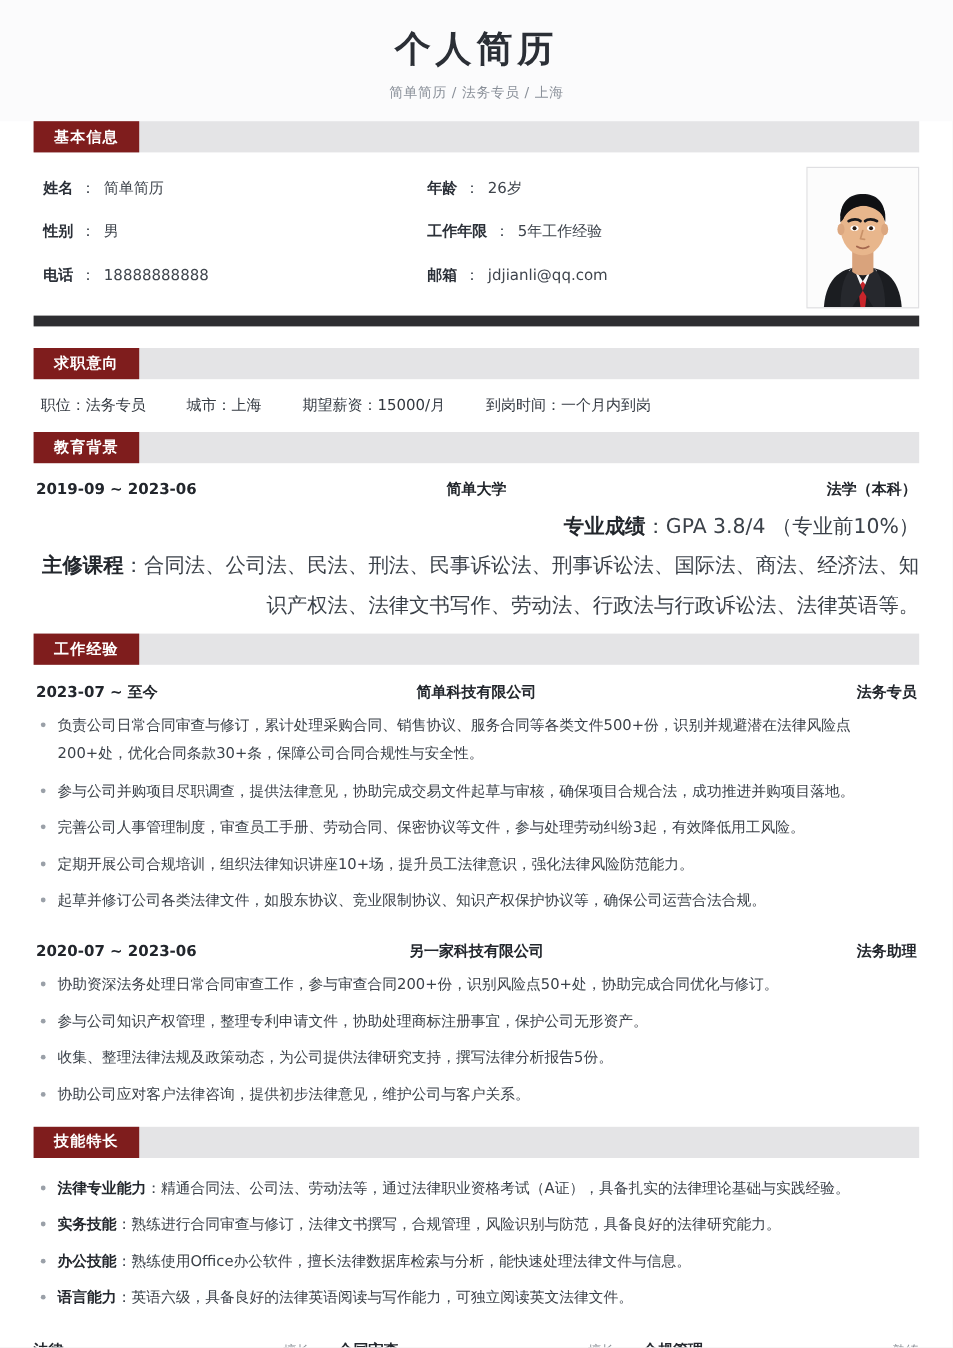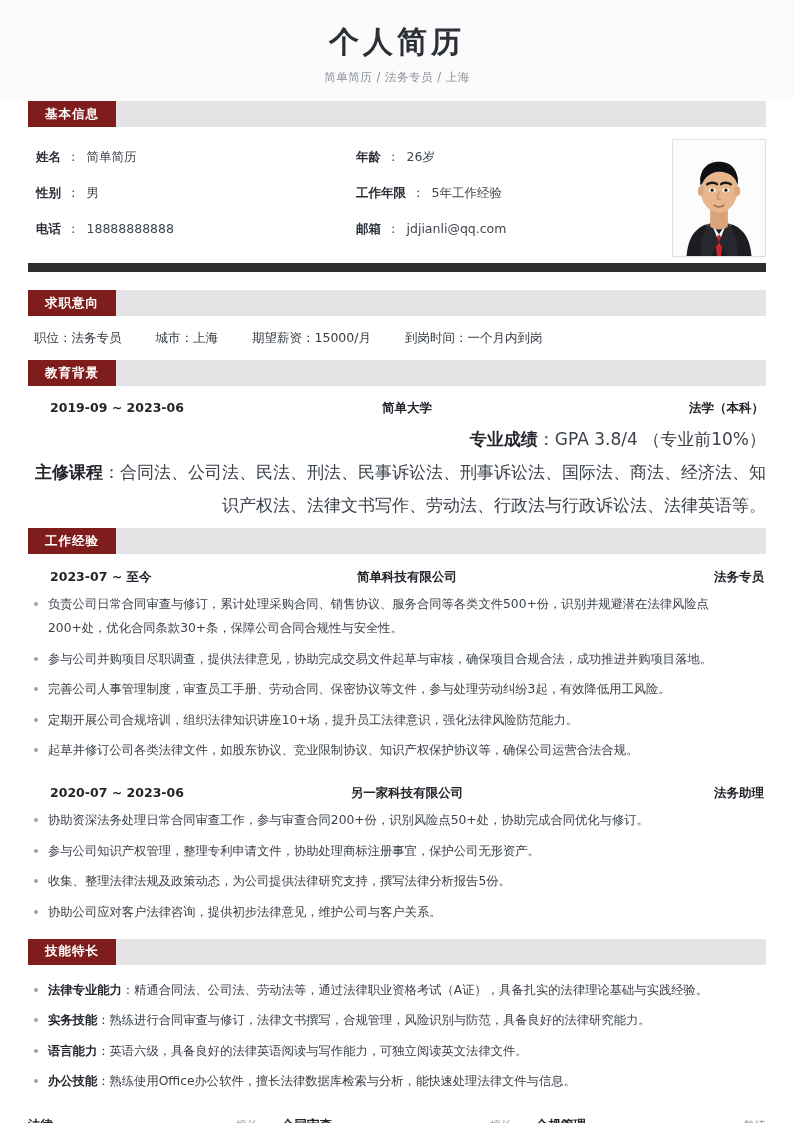--- a/index.html
+++ b/index.html
@@ -118,21 +118,21 @@
   
   .edu-block { padding: 14px 0 6px; }
   .three-col {
     display: flex;
     align-items: baseline;
     font-size: 12.5px;
     font-weight: bold;
     color: #22262c;
     padding: 0 2px 0 2px;
   }
-  .three-col .c-left { width: 30%; text-align: left; margin-left: 20px; }
+  .three-col .c-left { width: 30%; text-align: left; }
   .three-col .c-mid { width: 40%; text-align: center; }
   .three-col .c-right { width: 30%; text-align: right; }
 
   .edu-line {
     font-size: 17px;
     color: #3b4149;
     line-height: 1.95;
     padding-left: 2px;
     text-align: right;
   }
@@ -356,24 +356,24 @@
     </div>
 
     <ul class="bullets" style="margin-top:14px;">
       <li>
         <span class="lbl">法律专业能力</span><span>：精通合同法、公司法、劳动法等，通过法律职业资格考试（A证），具备扎实的法律理论基础与实践经验。</span>
       </li>
       <li>
         <span class="lbl">实务技能</span><span>：熟练进行合同审查与修订，法律文书撰写，合规管理，风险识别与防范，具备良好的法律研究能力。</span>
       </li>
       <li>
-        <span class="lbl">语言能力</span><span>：英语六级，具备良好的法律英语阅读与写作能力，可独立阅读英文法律文件。</span>
+        <span class="lbl">办公技能</span><span>：熟练使用Office办公软件，擅长法律数据库检索与分析，能快速处理法律文件与信息。</span>
       </li>
       <li>
-        <span class="lbl">办公技能</span><span>：熟练使用Office办公软件，擅长法律数据库检索与分析，能快速处理法律文件与信息。</span>
+        <span class="lbl">语言能力</span><span>：英语六级，具备良好的法律英语阅读与写作能力，可独立阅读英文法律文件。</span>
       </li>
     </ul>
 
     <div class="skillbars">
       <div class="skillcell">
         <div class="top">
           <span class="nm">法律</span>
           <span class="lv">擅长</span>
         </div>
         <div class="bar">

